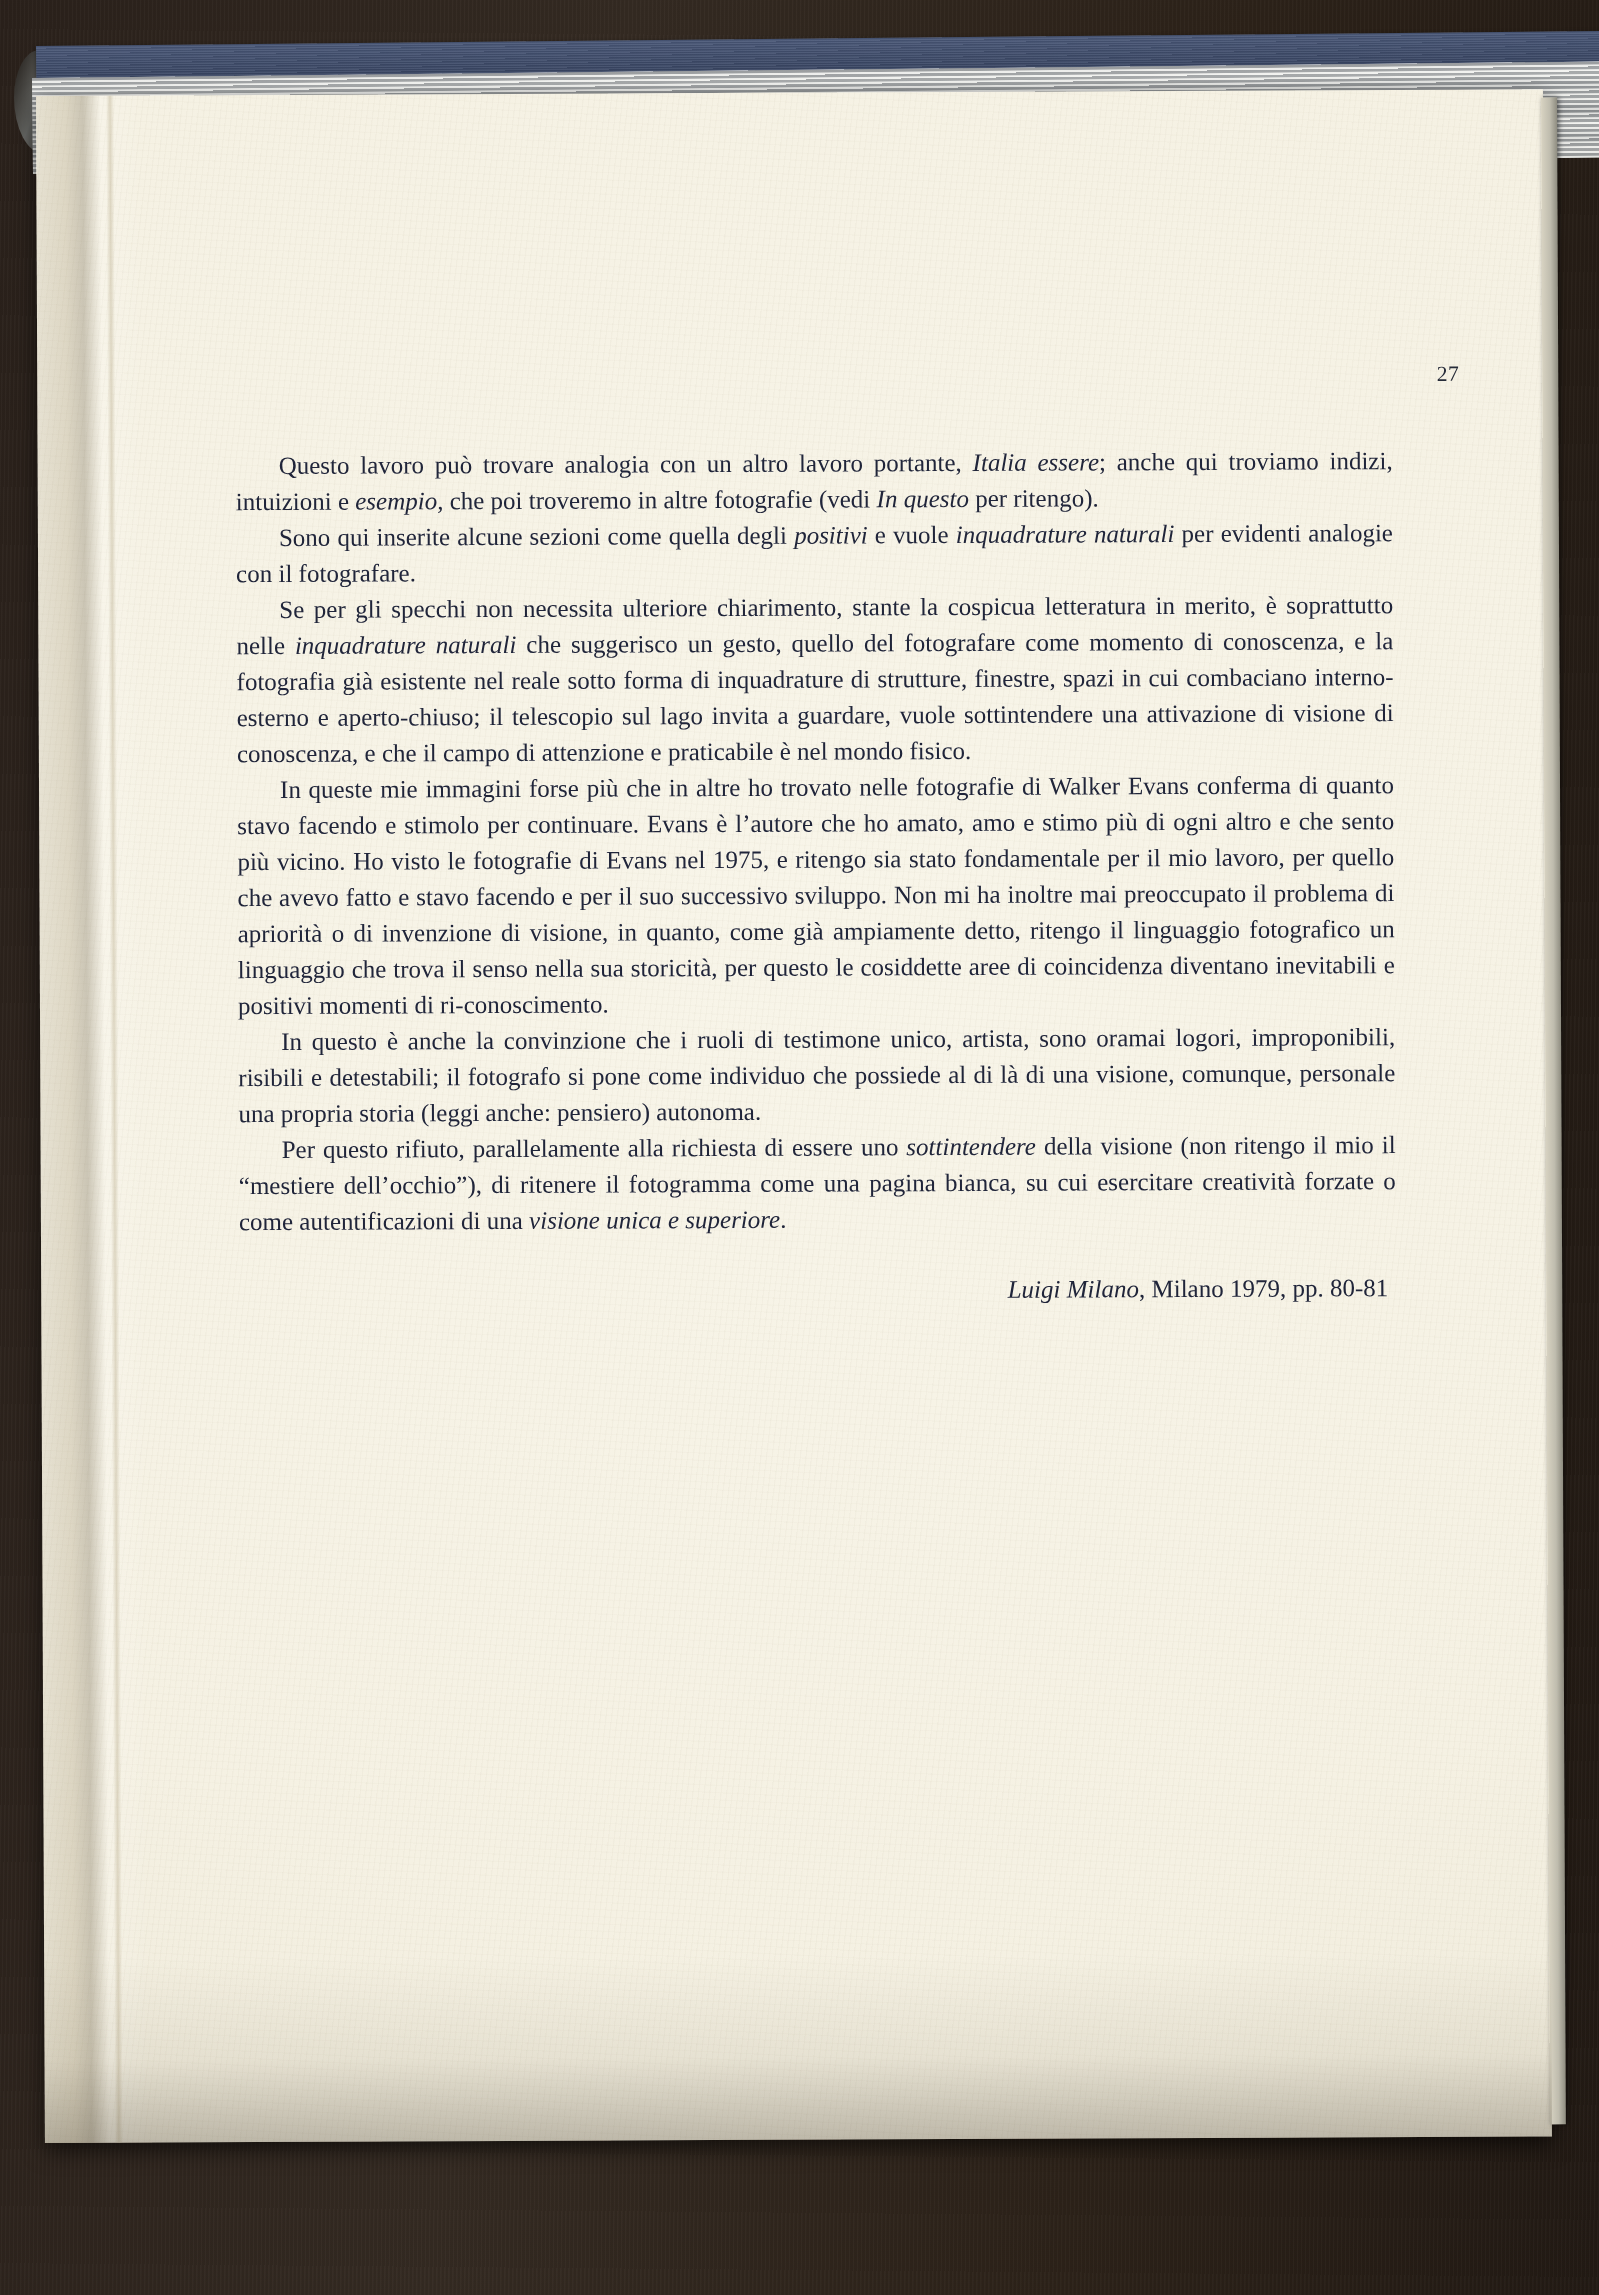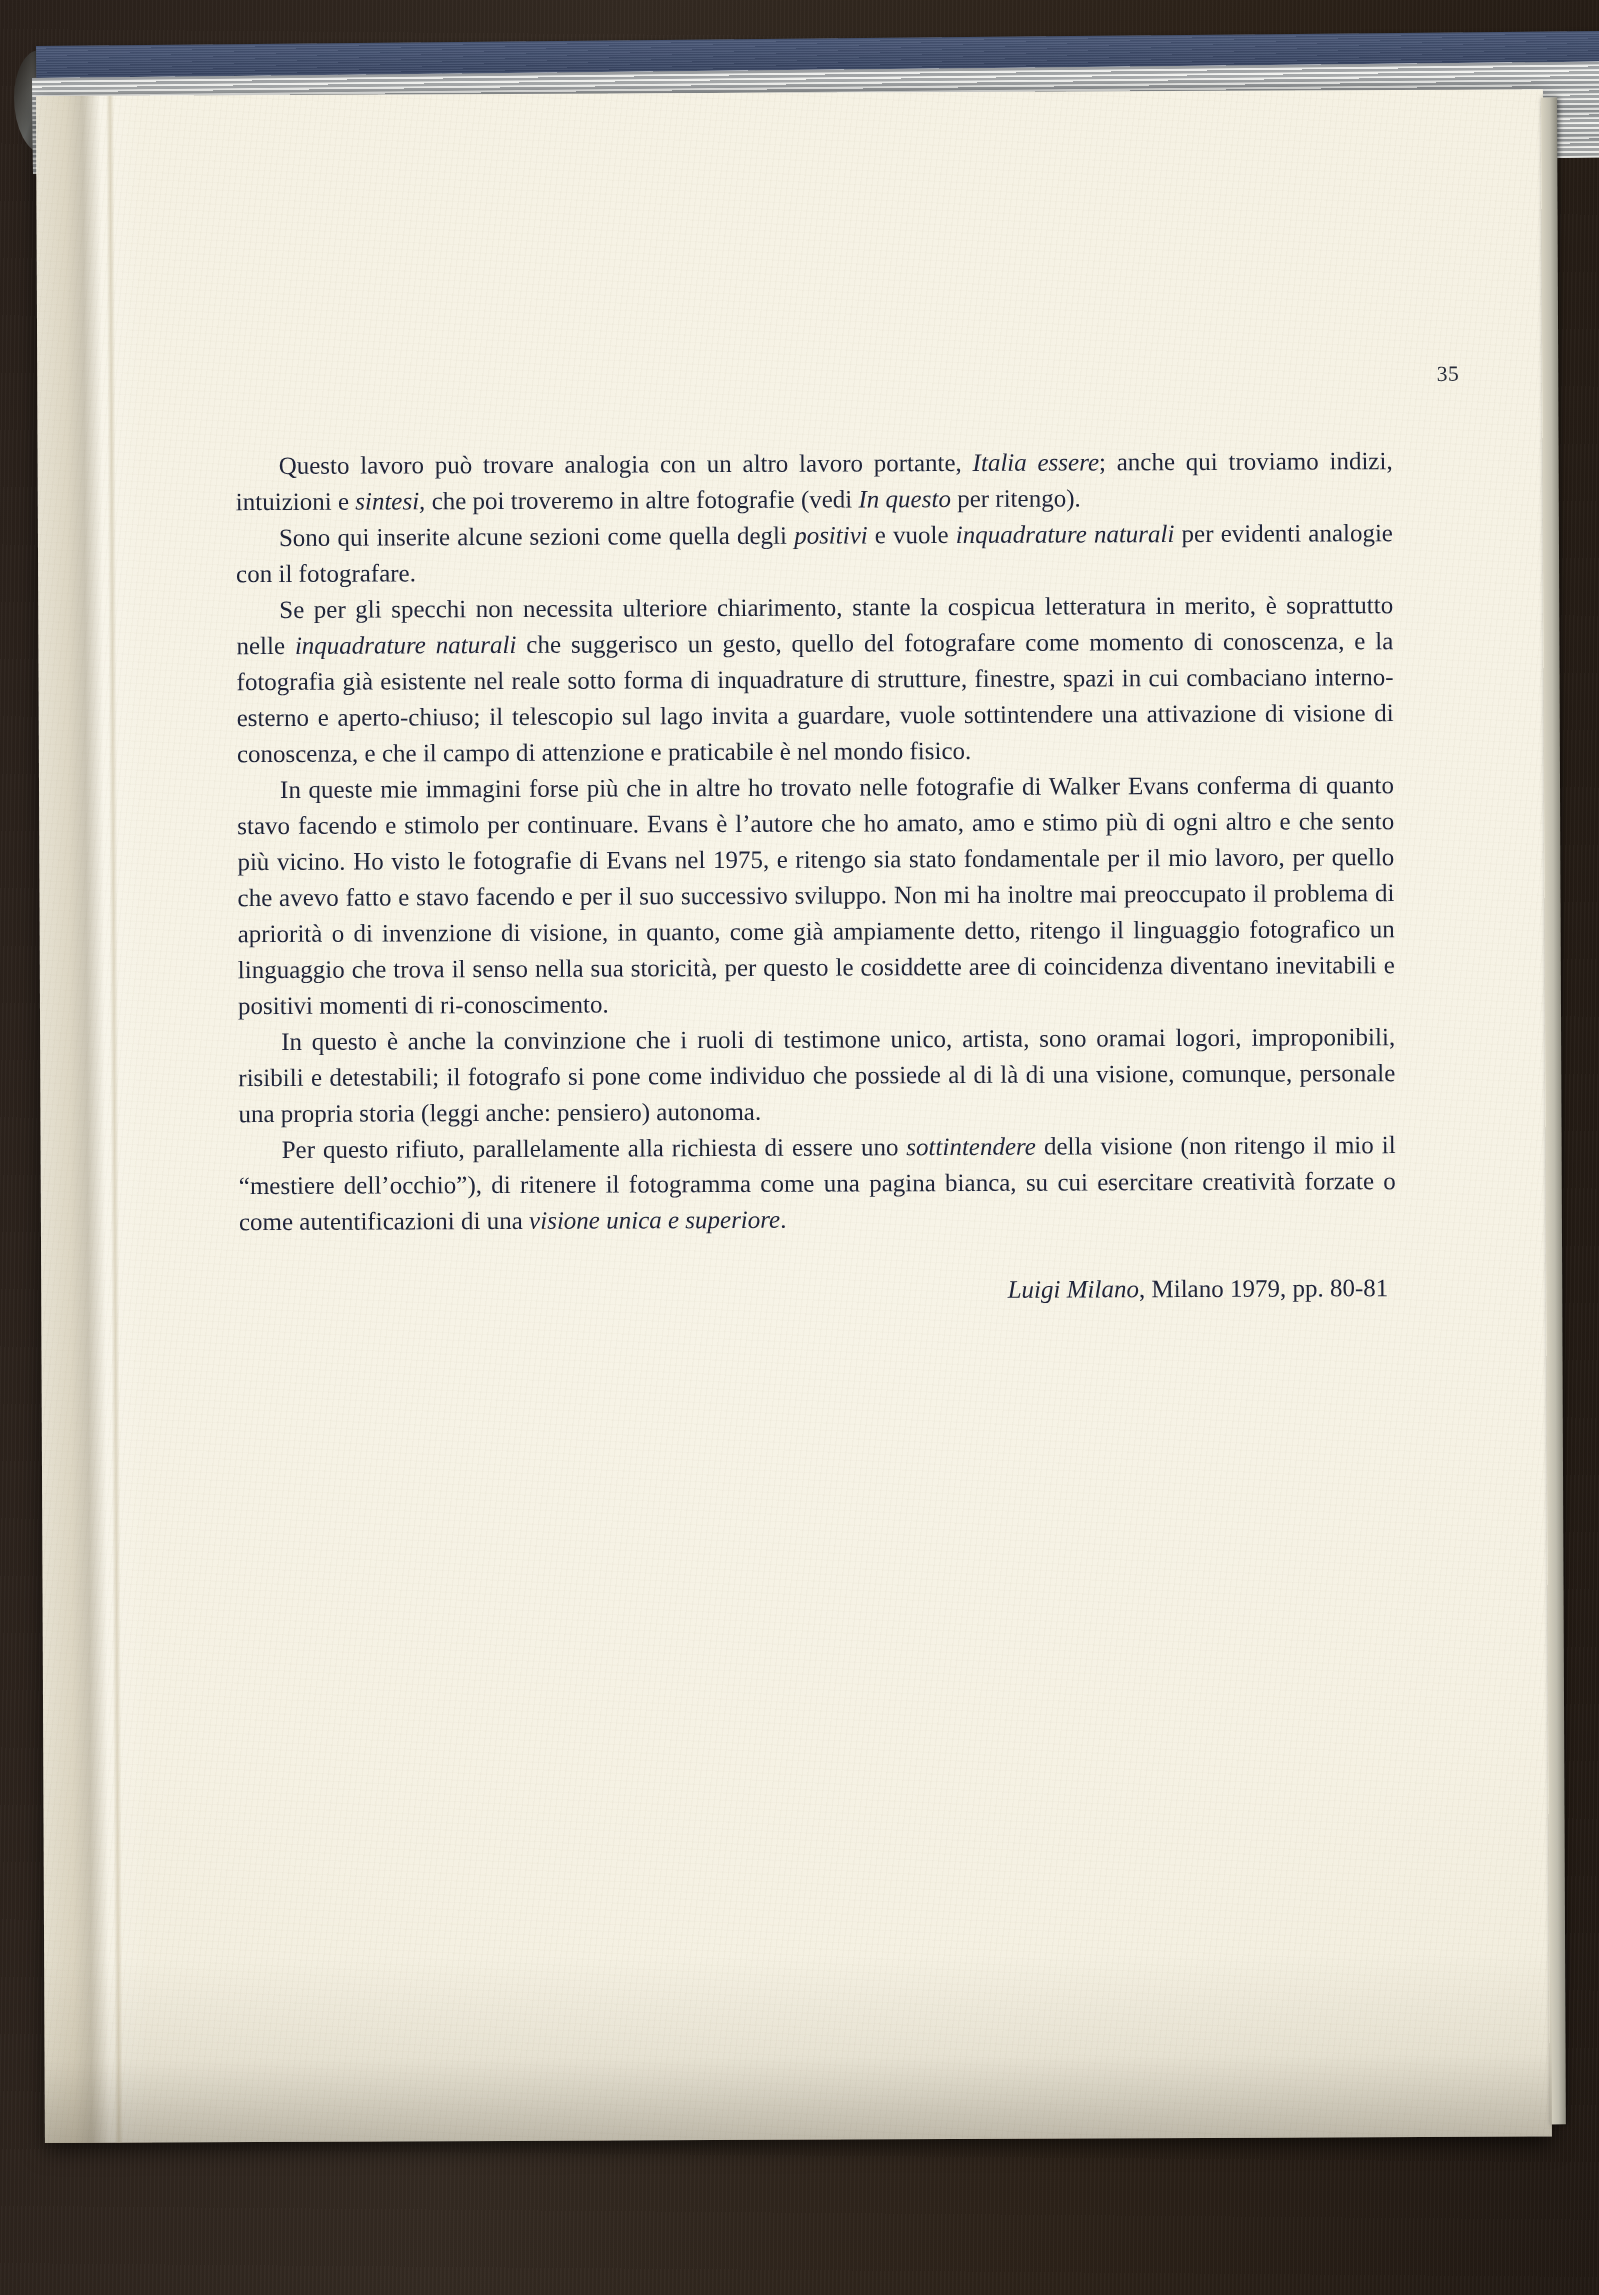--- a/index.html
+++ b/index.html
@@ -226,24 +226,24 @@
     <div class="page-block"></div>
   </div>
 
   <div class="leaf">
     <div class="fiber"></div>
     <div class="gutter"></div>
     <div class="gutter-fold"></div>
     <div class="fore-edge"></div>
     <div class="bottom-curve"></div>
 
-    <div class="folio">35</div>
+    <div class="folio">27</div>
 
     <div class="textblock">
-      <p><span>Questo lavoro può trovare analogia con un altro lavoro portante, </span><em>Italia essere</em><span>; anche qui troviamo indizi, intuizioni e </span><em>sintesi,</em><span> che poi troveremo in altre fotografie (vedi </span><em>In questo</em><span> per ritengo).</span></p>
+      <p><span>Questo lavoro può trovare analogia con un altro lavoro portante, </span><em>Italia essere</em><span>; anche qui troviamo indizi, intuizioni e </span><em>esempio,</em><span> che poi troveremo in altre fotografie (vedi </span><em>In questo</em><span> per ritengo).</span></p>
       <p><span>Sono qui inserite alcune sezioni come quella degli </span><em>positivi</em><span> e vuole </span><em>inquadrature naturali</em><span> per evidenti analogie con il fotografare.</span></p>
       <p><span>Se per gli specchi non necessita ulteriore chiarimento, stante la cospicua letteratura in merito, è soprattutto nelle </span><em>inquadrature naturali</em><span> che suggerisco un gesto, quello del fotografare come momento di conoscenza, e la fotografia già esistente nel reale sotto forma di inquadrature di strutture, finestre, spazi in cui combaciano interno-esterno e aperto-chiuso; il telescopio sul lago invita a guardare, vuole sottintendere una attivazione di visione di conoscenza, e che il campo di attenzione e praticabile è nel mondo fisico.</span></p>
       <p><span>In queste mie immagini forse più che in altre ho trovato nelle fotografie di Walker Evans conferma di quanto stavo facendo e stimolo per continuare. Evans è l’autore che ho amato, amo e stimo più di ogni altro e che sento più vicino. Ho visto le fotografie di Evans nel 1975, e ritengo sia stato fondamentale per il mio lavoro, per quello che avevo fatto e stavo facendo e per il suo successivo sviluppo. Non mi ha inoltre mai preoccupato il problema di apriorità o di invenzione di visione, in quanto, come già ampiamente detto, ritengo il linguaggio fotografico un linguaggio che trova il senso nella sua storicità, per questo le cosiddette aree di coincidenza diventano inevitabili e positivi momenti di ri-conoscimento.</span></p>
       <p><span>In questo è anche la convinzione che i ruoli di testimone unico, artista, sono oramai logori, improponibili, risibili e detestabili; il fotografo si pone come individuo che possiede al di là di una visione, comunque, personale una propria storia (leggi anche: pensiero) autonoma.</span></p>
       <p><span>Per questo rifiuto, parallelamente alla richiesta di essere uno </span><em>sottintendere</em><span> della visione (non ritengo il mio il “mestiere dell’occhio”), di ritenere il fotogramma come una pagina bianca, su cui esercitare creatività forzate o come autentificazioni di una </span><em>visione unica e superiore</em><span>.</span></p>
       <p class="attribution">
         <em>Luigi Milano</em><span>, Milano 1979, pp. 80-81</span>
       </p>
     </div>
   </div>

